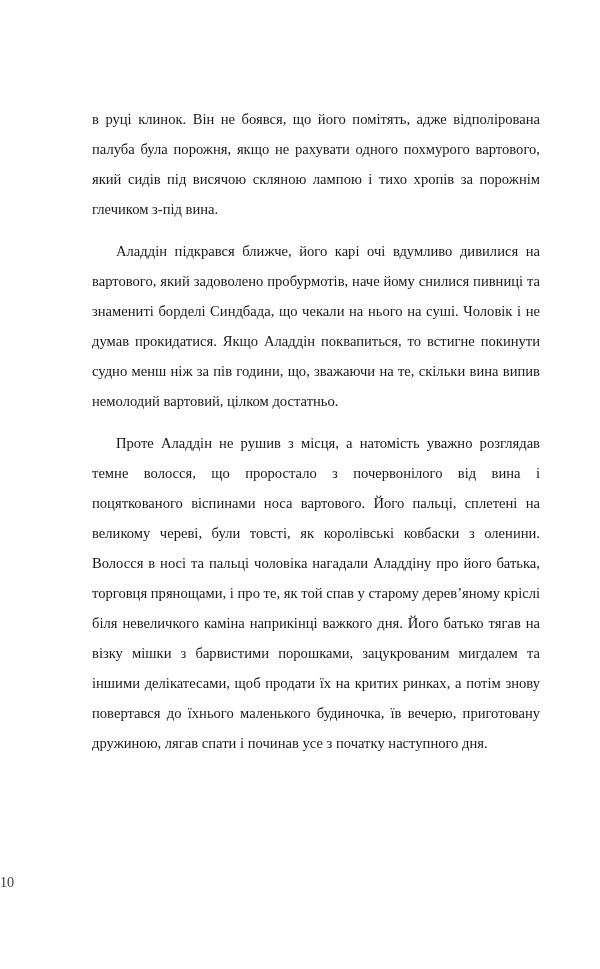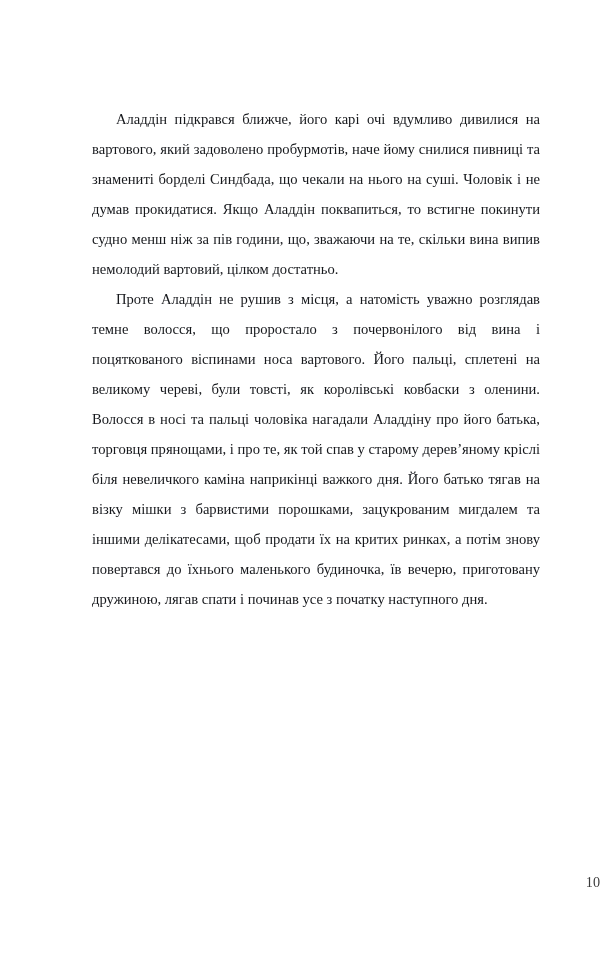--- a/index.html
+++ b/index.html
@@ -28,34 +28,36 @@
     text-justify: inter-word;
     color: #16181c;
     -webkit-font-smoothing: antialiased;
   }
   .body-text p {
     margin: 0;
     text-indent: 0;
   }
   .body-text p.indented {
     text-indent: 24px;
+    margin-top: 12px;
   }
   .page-number {
     position: absolute;
     left: 0;
     right: 0;
     top: 874px;
-    text-align: right;
+    text-align: left;
     font-size: 14.2px;
     color: #3a3a3a;
     font-family: "Liberation Serif", serif;
   }
 </style>
 </head>
 <body>
 
 <div class="page">
   <div class="body-text">
+    <p>в руці клинок. Він не боявся, що його помітять, адже відполірована палуба була порожня, якщо не рахувати одного похмурого вартового, який сидів під висячою скляною лампою і тихо хропів за порожнім глечиком з-під вина.</p>
     <p class="indented">Аладдін підкрався ближче, його карі очі вдумливо дивилися на вартового, який задоволено пробурмотів, наче йому снилися пивниці та знамениті борделі Синдбада, що чекали на нього на суші. Чоловік і не думав прокидатися. Якщо Аладдін поквапиться, то встигне покинути судно менш ніж за пів години, що, зважаючи на те, скільки вина випив немолодий вартовий, цілком достатньо.</p>
     <p class="indented">Проте Аладдін не рушив з місця, а натомість уважно розглядав темне волосся, що проростало з почервонілого від вина і поцяткованого віспинами носа вартового. Його пальці, сплетені на великому череві, були товсті, як королівські ковбаски з оленини. Волосся в носі та пальці чоловіка нагадали Аладдіну про його батька, торговця прянощами, і про те, як той спав у старому дерев’яному кріслі біля невеличкого каміна наприкінці важкого дня. Його батько тягав на візку мішки з барвистими порошками, зацукрованим мигдалем та іншими делікатесами, щоб продати їх на критих ринках, а потім знову повертався до їхнього маленького будиночка, їв вечерю, приготовану дружиною, лягав спати і починав усе з початку наступного дня.</p>
   </div>
   <div class="page-number">10</div>
 </div>
 
 </body></html>

